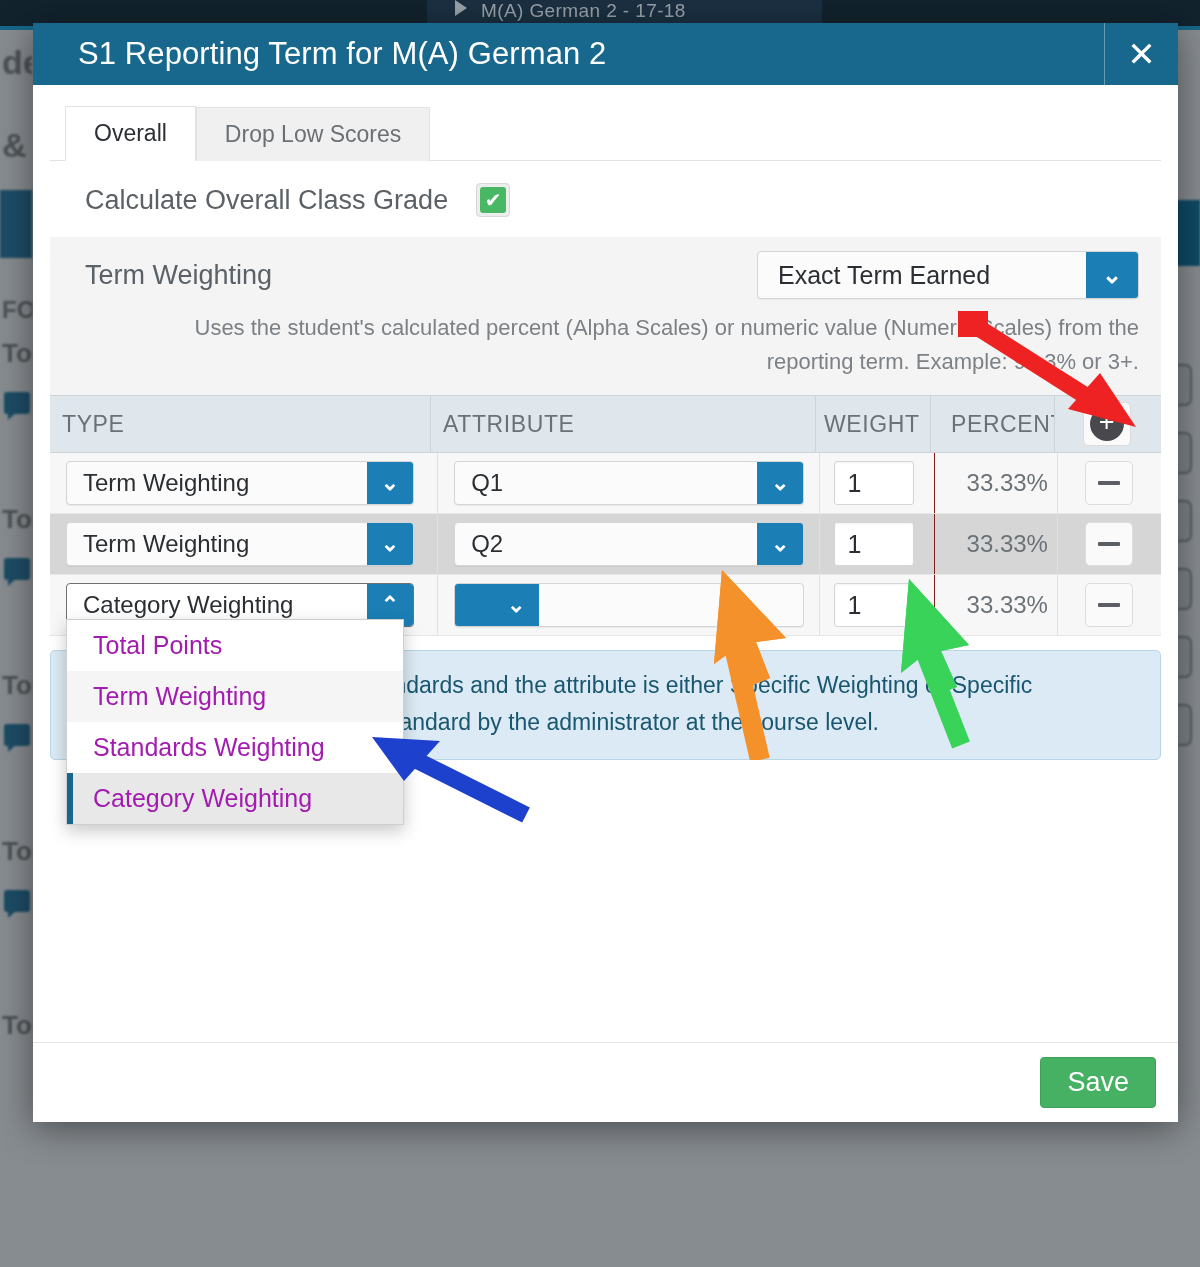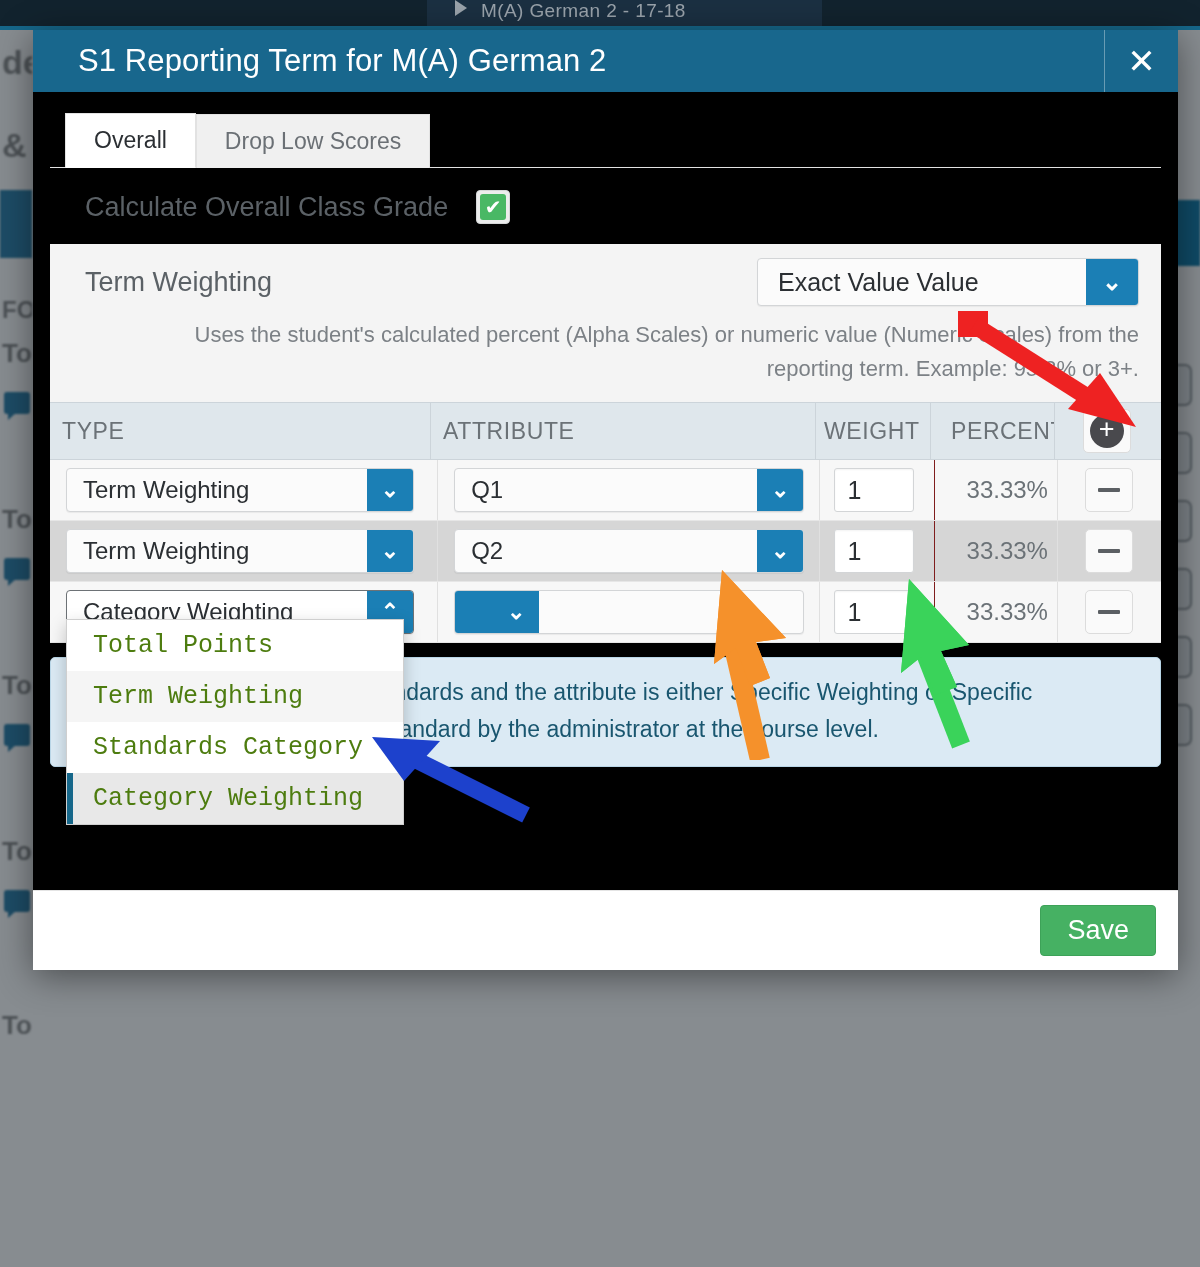--- a/index.html
+++ b/index.html
@@ -60,23 +60,23 @@
     position: absolute; right: 0; top: 30px; width: 42px; bottom: 0;
     filter: blur(1.2px);
   }
   .bg-pill {
     width: 30px; height: 42px; border: 2px solid #545b61;
     border-radius: 7px; margin: 26px 0 0 4px; background: #7e8489;
   }
 
   
   #modal {
-    position: absolute; left: 33px; top: 30px;
-    width: 1145px; height: 940px;
-    background: #000000;
+    position: absolute; left: 33px; top: 23px;
+    width: 1145px; height: 1099px;
+    background: #ffffff;
     box-shadow: 0 6px 34px rgba(0,0,0,.45);
   }
   #modal-header {
     height: 62px; background: #18678d; color: #fff;
     display: flex; align-items: center; justify-content: space-between;
   }
   #modal-title {
     font-size: 31px; padding-left: 45px; font-weight: 400; letter-spacing: .1px;
   }
   #modal-close {
@@ -233,23 +233,22 @@
   
   #type-menu {
     position: absolute; left: 66px; top: 619px;
     width: 338px; background: #fff;
     border: 1px solid #cfcfcf;
     box-shadow: 0 6px 16px rgba(0,0,0,.22);
     z-index: 40;
   }
   .menu-item {
     height: 51px; display: flex; align-items: center;
-    padding-left: 26px; font-size: 25px; color: #4d7c0f;
+    padding-left: 26px; font-size: 25px; color: #a21caf;
     cursor: pointer;
-    font-family: Liberation Mono, monospace;
   }
   .menu-item.alt { background: #f5f5f5; }
   .menu-item.selected {
     background: #e8e8e8; border-left: 6px solid #16678a;
     padding-left: 20px;
   }
 
   
   #modal-footer {
     position: absolute; left: 0; right: 0; bottom: 0; height: 80px;
@@ -337,21 +336,21 @@
       <span class="overall-label">Calculate Overall Class Grade</span>
       <span class="checkbox">
         <span class="checkbox-inner">✔</span>
       </span>
     </div>
 
     <div class="tw-band">
       <div class="tw-top">
         <span class="tw-label">Term Weighting</span>
         <span class="select-wrap">
-          <span class="select-text">Exact Value Value</span>
+          <span class="select-text">Exact Term Earned</span>
           <span class="select-arrow">⌄</span>
         </span>
       </div>
       <div class="tw-desc">Uses the student's calculated percent (Alpha Scales) or numeric value (Numeric Scales) from the reporting term. Example: 95.3% or 3+.</div>
     </div>
 
     <div class="ftable">
       <div class="ftable-head">
         <span class="th col-type">TYPE</span>
         <span class="th col-attr">ATTRIBUTE</span>
@@ -447,21 +446,21 @@
   </div>
 
   <div id="modal-footer">
     <button id="save-btn">Save</button>
   </div>
 </div>
 
 <div id="type-menu">
   <div class="menu-item">Total Points</div>
   <div class="menu-item alt">Term Weighting</div>
-  <div class="menu-item">Standards Category</div>
+  <div class="menu-item">Standards Weighting</div>
   <div class="menu-item selected">Category Weighting</div>
 </div>
 
 <svg class="anno" style="left:950px;top:305px;" width="190" height="125" viewBox="0 0 190 125">
   <rect x="8" y="6" width="30" height="26" fill="#ee2222"></rect>
   <path d="M24 20 L150 100" stroke="#ee2222" stroke-width="17"></path>
   <path d="M186 122 L118 104 L150 68 Z" fill="#ee2222"></path>
 </svg>
 
 <svg class="anno" style="left:700px;top:560px;" width="120" height="200" viewBox="0 0 120 200">

